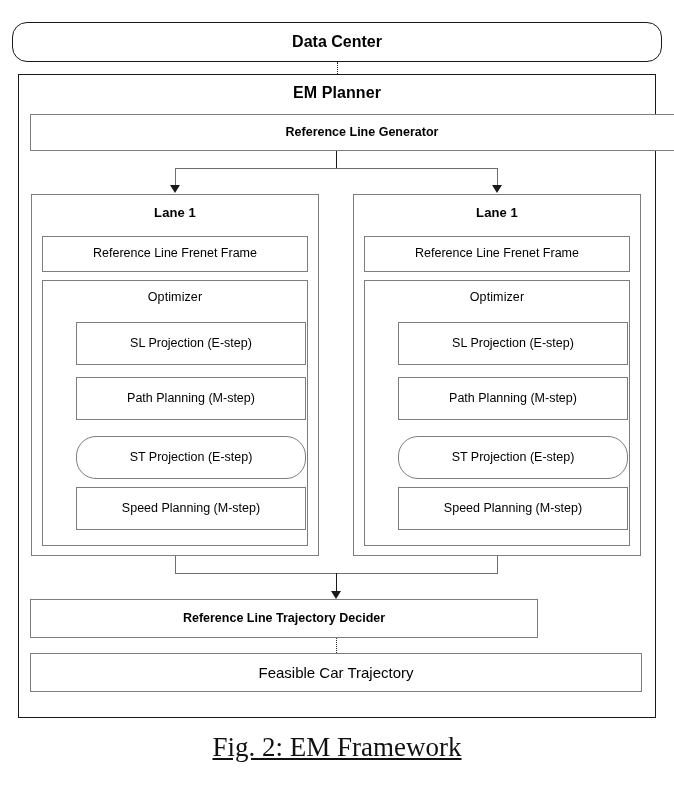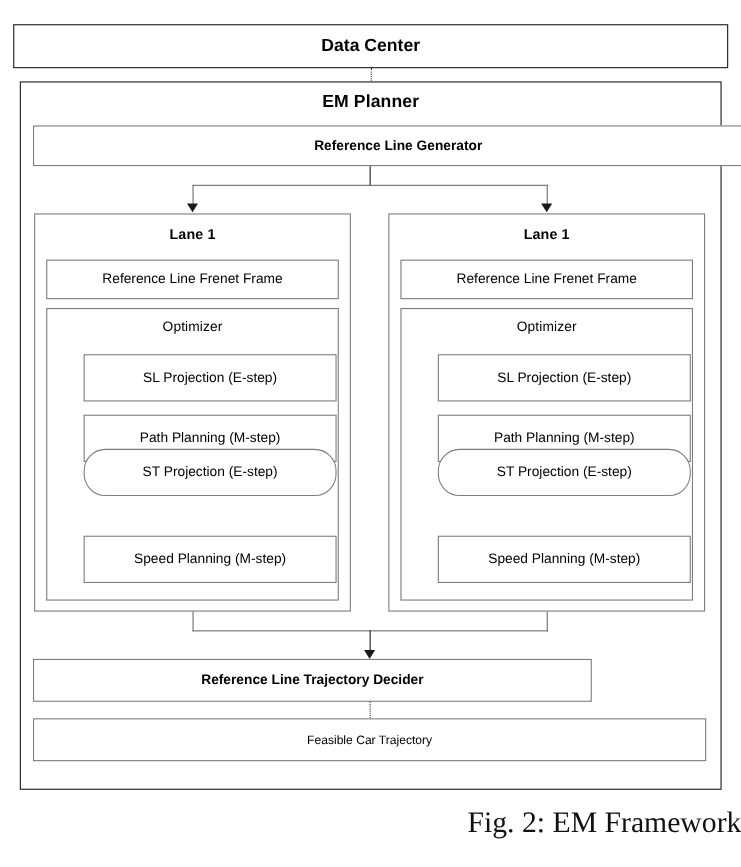--- a/index.html
+++ b/index.html
@@ -42,21 +42,21 @@
     left: 0;
     right: 0;
     top: 50%;
     transform: translateY(-50%);
     text-align: center;
     line-height: 1.1;
   }
   .bold-label { font-weight: bold; }
 
   
-  #data-center-box { left: 12px; top: 22px; width: 650px; height: 40px; }
+  #data-center-box { left: 12px; top: 22px; width: 650px; height: 40px; border-radius: 15px; }
   #data-center-label { font-size: 16px; }
 
   #em-planner-box { left: 18px; top: 74px; width: 638px; height: 644px; }
   #em-planner-title { top: 10px; font-size: 16px; }
 
   #ref-line-gen-box { left: 30px; top: 114px; width: 664px; height: 37px; }
   #ref-line-gen-label { font-size: 12.5px; }
 
   
   .lane-box { top: 194px; width: 288px; height: 362px; }
@@ -76,30 +76,30 @@
     top: 9px;
     font-size: 12.5px;
     font-weight: normal;
   }
 
   .step-box { width: 230px; height: 43px; margin-left: 16px; }
   .lane1-step { left: 60px; }
   .lane2-step { left: 382px; }
   .step-0 { top: 322px; }
   .step-1 { top: 377px; }
-  .step-2 { top: 408px; border-radius: 20px; }
+  .step-2 { top: 436px; border-radius: 20px; }
   .step-3 { top: 487px; padding-left: 44px; }
   .step-label { font-size: 12.5px; }
 
   
   #decider-box { left: 30px; top: 599px; width: 508px; height: 39px; }
   #decider-label { font-size: 12.5px; }
 
   #feasible-box { left: 30px; top: 653px; width: 612px; height: 39px; }
-  #feasible-label { font-size: 11px; }
+  #feasible-label { font-size: 15px; }
 
   
   .conn {
     position: absolute;
     background: transparent;
   }
   .v-line-dark {
     position: absolute;
     width: 0;
     border-left: 1.3px solid #1a1a1a;
@@ -149,24 +149,25 @@
   #arrow-lane1 { left: 170px; top: 185px; }
   #arrow-lane2 { left: 492px; top: 185px; }
   #arrow-decider { left: 331px; top: 591px; }
 
   
   #figure-caption {
     position: absolute;
     left: 0;
     right: 0;
     top: 732px;
-    text-align: right;
+    text-align: center;
     font-family: "Liberation Serif", serif;
     font-size: 27px;
     color: #111111;
+    text-decoration: underline;
   }
 </style>
 </head>
 <body>
 
 <div class="box outer-box" id="data-center-box">
   <div class="centered-label bold-label" id="data-center-label">Data Center</div>
 </div>
 
 <div class="v-dotted" id="conn-dc-em"></div>

